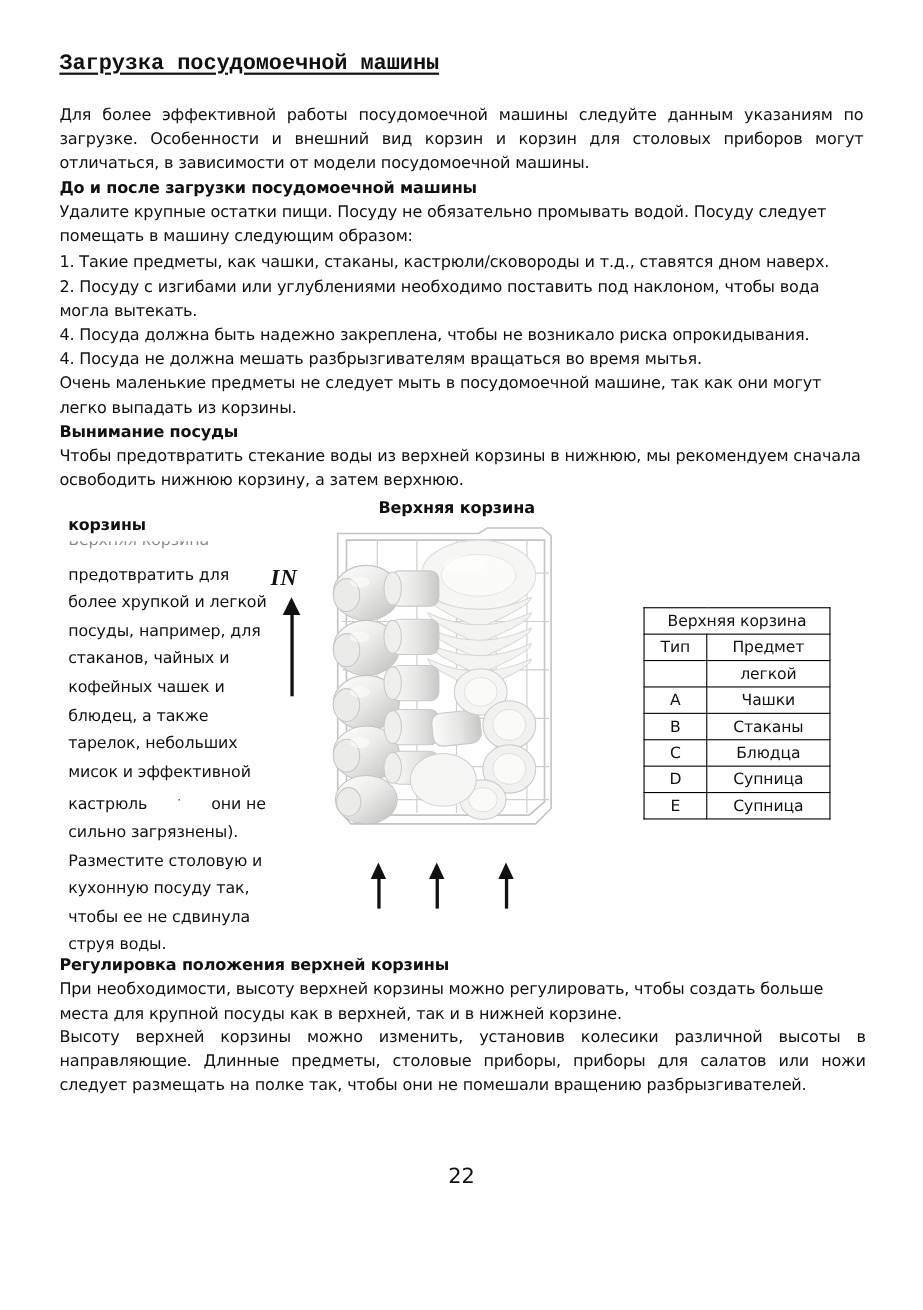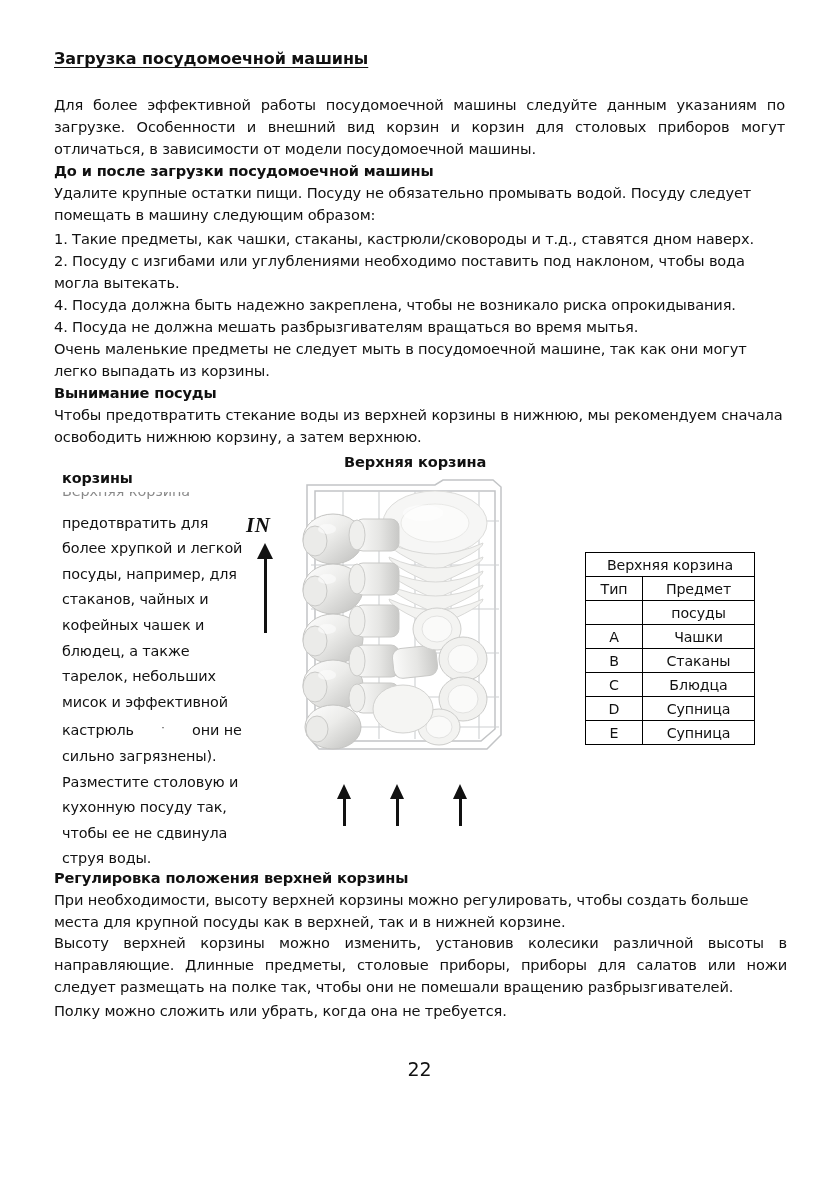--- a/index.html
+++ b/index.html
@@ -24,24 +24,25 @@
     position: absolute;
     font-size: 14.6px;
     line-height: 21.8px;
     color: #111;
     letter-spacing: -0.15px;
   }
   .bold { font-weight: 700; }
   .just { text-align: justify; text-align-last: left; }
   .underline-head {
     font-weight: 700;
-    font-size: 16px;
+    font-size: 20px;
     text-decoration: underline;
     text-underline-offset: 3px;
     letter-spacing: -0.1px;
+    font-family: Liberation Mono, monospace;
   }
 
   
   #left-col {
     position: absolute;
     left: 62px;
     top: 466px;
     width: 182px;
     font-size: 14.4px;
     line-height: 25.6px;
@@ -367,21 +368,21 @@
     <tbody>
       <tr>
         <td colspan="2" class="hdr-span">Верхняя корзина</td>
       </tr>
       <tr>
         <td class="type-col">Тип</td>
         <td>Предмет</td>
       </tr>
       <tr>
         <td class="type-col nb"></td>
-        <td class="nb">посуды</td>
+        <td class="nb">легкой</td>
       </tr>
       <tr>
         <td class="type-col">A</td>
         <td>Чашки</td>
       </tr>
       <tr>
         <td class="type-col">B</td>
         <td>Стаканы</td>
       </tr>
       <tr>
@@ -395,17 +396,16 @@
       <tr>
         <td class="type-col">E</td>
         <td>Супница</td>
       </tr>
     </tbody>
   </table>
 
   <div class="blk bold" style="left:54px; top:867px; width:560px;">Регулировка положения верхней корзины</div>
   <div class="blk" style="left:54px; top:889px; width:733px;">При необходимости, высоту верхней корзины можно регулировать, чтобы создать больше места для крупной посуды как в верхней, так и в нижней корзине.</div>
   <div class="blk just" style="left:54px; top:932px; width:733px;">Высоту верхней корзины можно изменить, установив колесики различной высоты в направляющие. Длинные предметы, столовые приборы, приборы для салатов или ножи следует размещать на полке так, чтобы они не помешали вращению разбрызгивателей.</div>
-  <div class="blk" style="left:54px; top:1000px; width:733px;">Полку можно сложить или убрать, когда она не требуется.</div>
 
   <div id="page-number">22</div>
 
 </div>
 
 </body></html>

